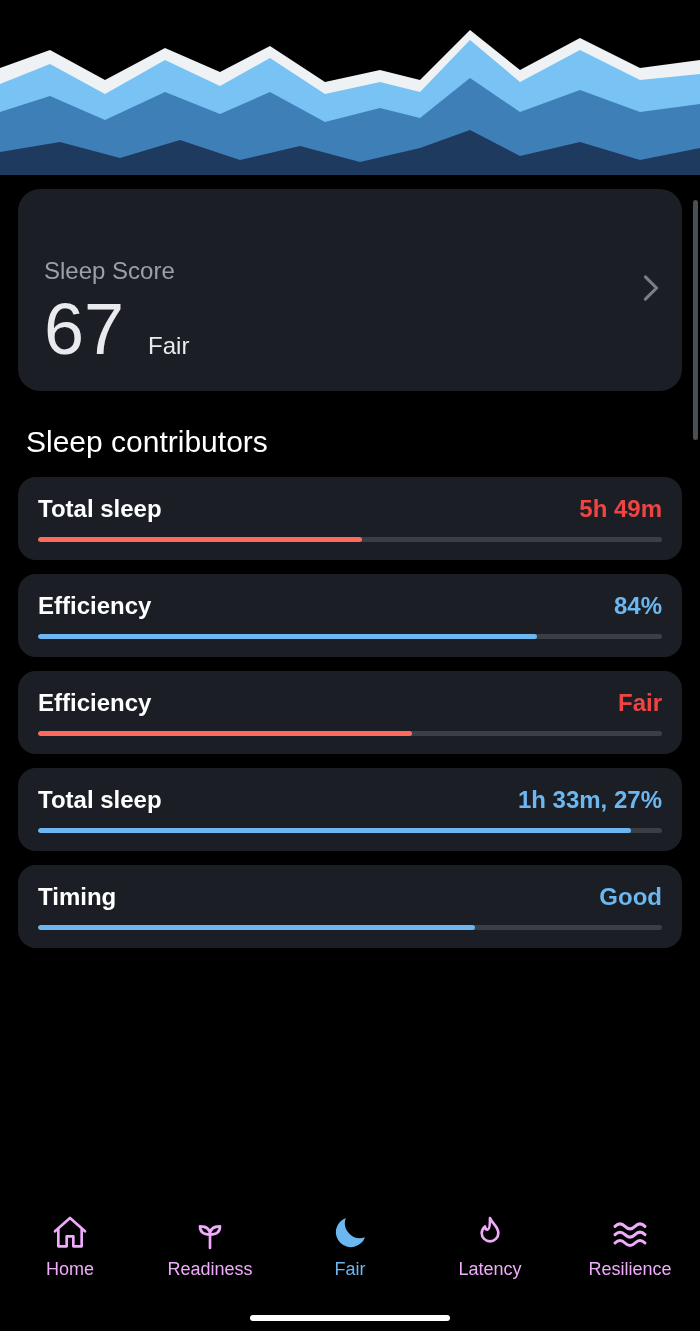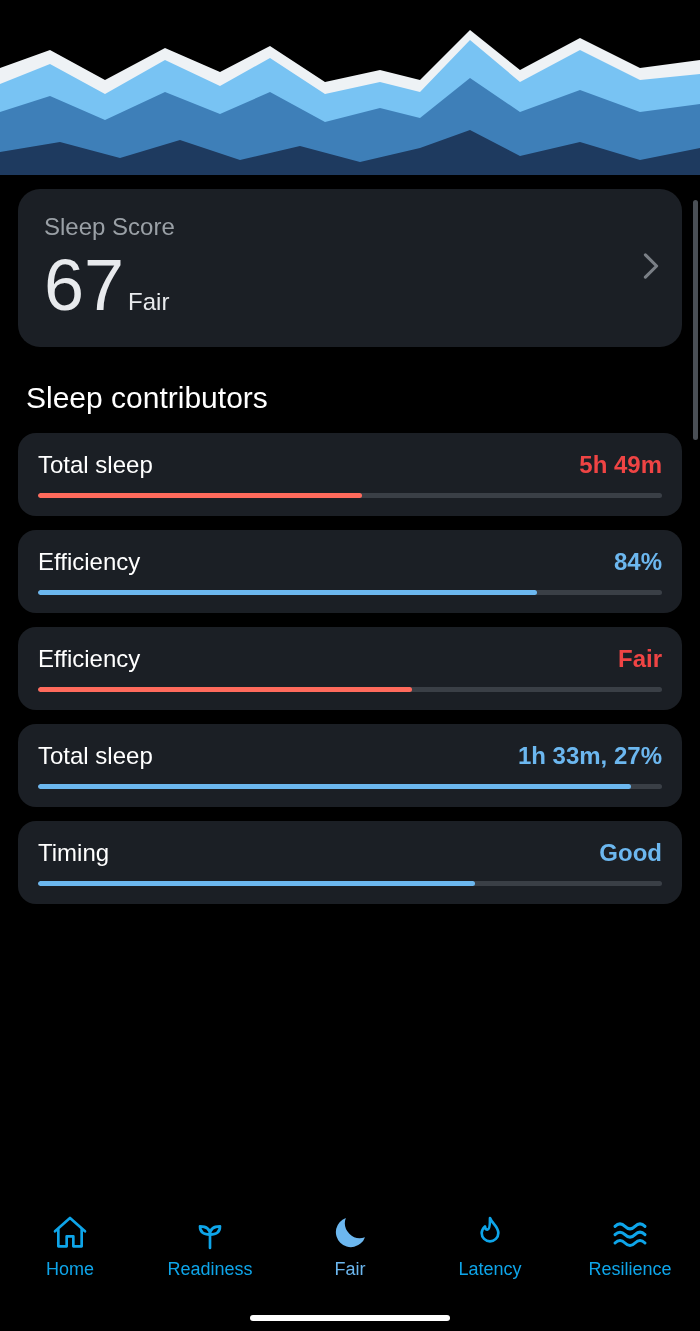--- a/index.html
+++ b/index.html
@@ -31,25 +31,26 @@
     background: #1b1f25;
     border-radius: 22px;
     padding: 24px 26px 26px 26px;
     margin-top: 14px;
     position: relative;
   }
   .score-title {
     color: #9aa0a6;
     font-size: 24px;
     font-weight: 500;
+    margin-top: 44px;
   }
   .score-row {
     display: flex;
     align-items: baseline;
-    gap: 4px;
+    gap: 24px;
     margin-top: 8px;
   }
   .score-num {
     font-size: 72px;
     font-weight: 400;
     color: #e8eaed;
     line-height: 1;
   }
   .score-qual {
     font-size: 24px;
@@ -77,21 +78,21 @@
     padding: 18px 20px 18px 20px;
     margin-bottom: 14px;
   }
   .contrib-row {
     display: flex;
     justify-content: space-between;
     align-items: baseline;
   }
   .contrib-label {
     font-size: 24px;
-    font-weight: 400;
+    font-weight: 700;
     color: #fff;
     text-align: center;
   }
   .contrib-value {
     font-size: 24px;
     font-weight: 600;
   }
   .val-red  { color: #ef4444; }
   .val-blue { color: #6cb7ef; }
   .bar-track {
@@ -132,21 +133,21 @@
     justify-content: space-around;
     align-items: flex-start;
     padding-top: 14px;
   }
   .tab {
     display: flex;
     flex-direction: column;
     align-items: center;
     gap: 6px;
     width: 120px;
-    color: #0ea5e9;
+    color: #f0abfc;
   }
   .tab.active { color: #6cb7ef; }
   .tab-label { font-size: 18px; }
   .tab svg { width: 40px; height: 40px; }
 
   .home-ind {
     position: absolute;
     bottom: 10px;
     left: 50%;
     transform: translateX(-50%);

